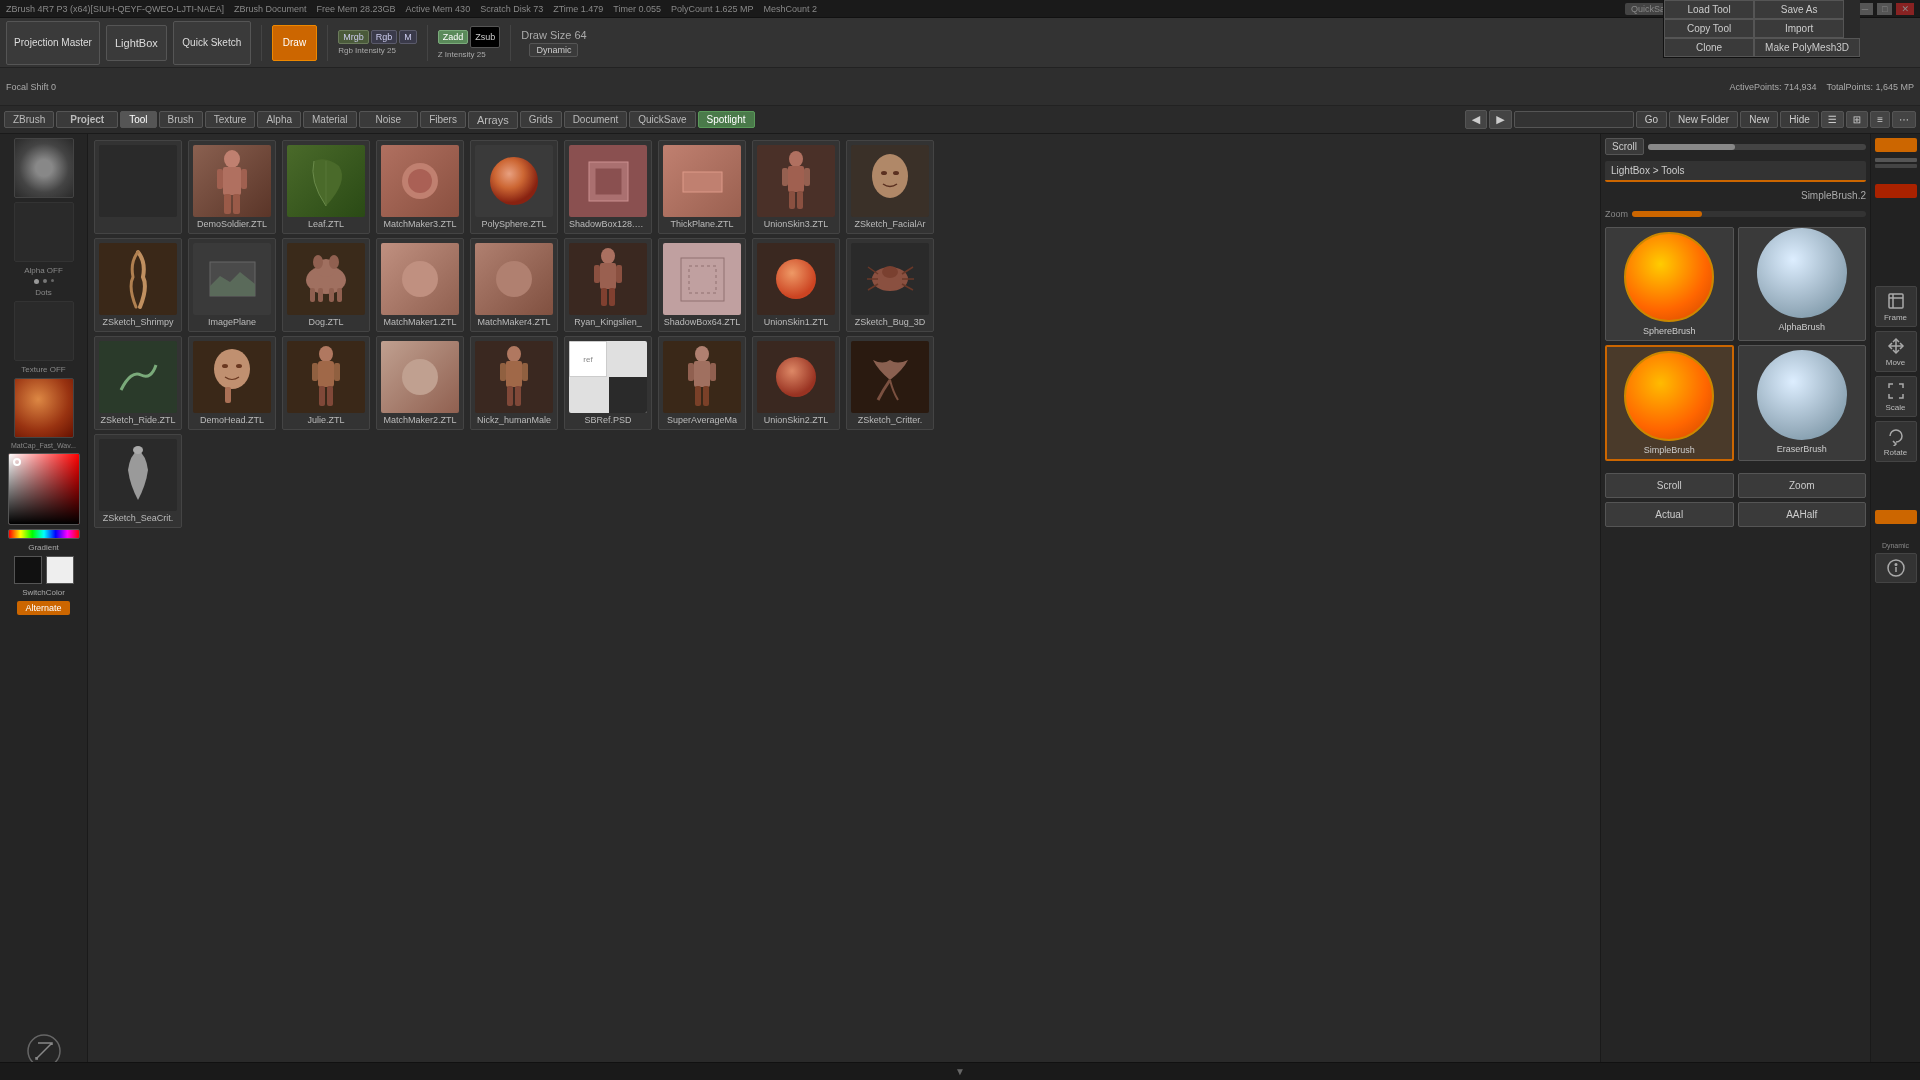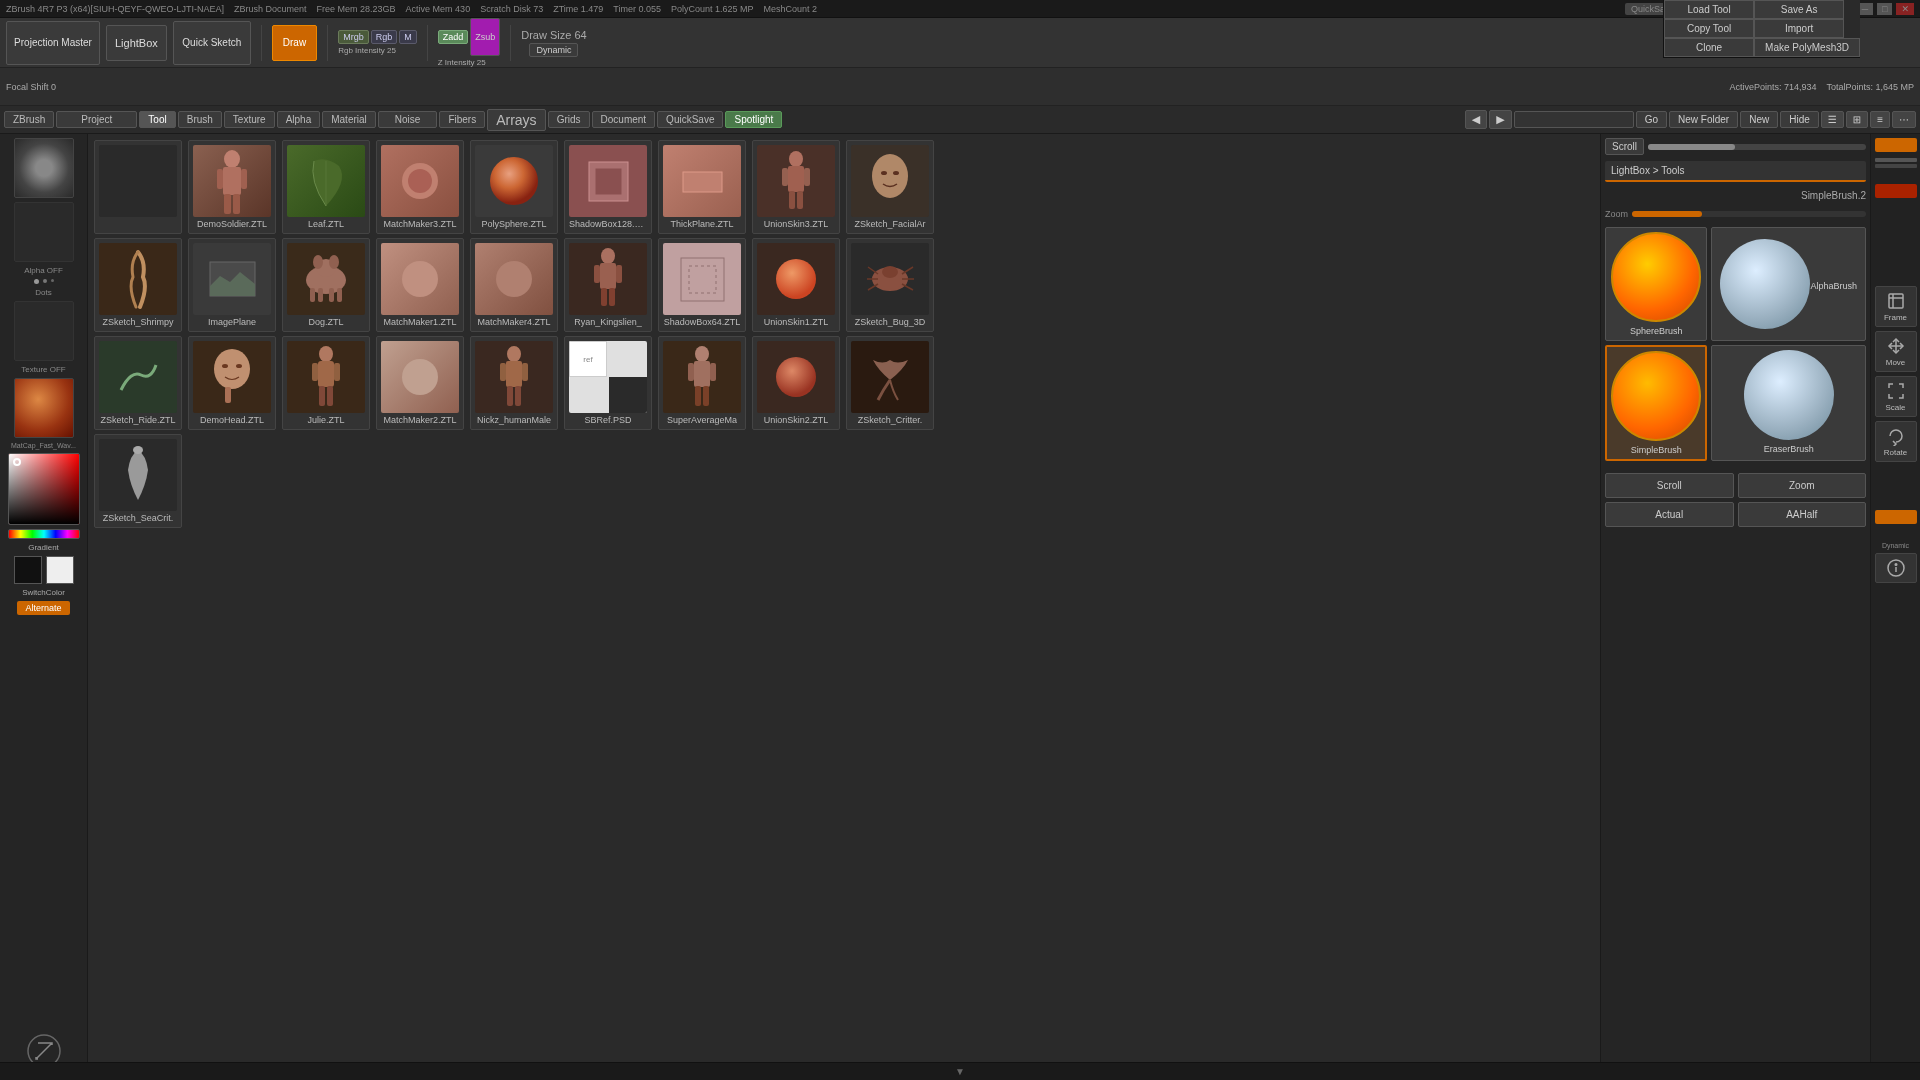--- a/index.html
+++ b/index.html
@@ -298,21 +298,21 @@
       <div style="background:#3a3a4a; border:1px solid #5a5a6a; color:#cce; font-size:9px; padding:1px 4px; border-radius:2px; cursor:pointer;">M</div>
     </div>
     <div style="font-size:8px; color:#aaa;">Rgb Intensity 25</div>
   </div>
 
   <div style="width:1px; height:36px; background:#444; margin:0 4px;"></div>
 
   <div style="display:flex; flex-direction:column; gap:2px;">
     <div style="display:flex; gap:2px; align-items:center;">
       <div style="background:#5a8a5a; border:1px solid #7aaa7a; color:#fff; font-size:9px; padding:1px 4px; border-radius:2px; cursor:pointer;">Zadd</div>
-      <div style="background:#a21caf; border:1px solid #555; color:#ccc; font-size:9px; padding:13px 4px; border-radius:2px; cursor:pointer;">Zsub</div>
+      <div style="background:#000000; border:1px solid #555; color:#ccc; font-size:9px; padding:5px 4px; border-radius:2px; cursor:pointer;">Zsub</div>
     </div>
     <div style="font-size:8px; color:#aaa;">Z Intensity 25</div>
   </div>
 
   <div style="width:1px; height:36px; background:#444; margin:0 4px;"></div>
 
   <div style="display:flex; flex-direction:column; gap:2px; align-items:center;">
     <div style="font-size:11px; color:#aaa;">Draw Size 64</div>
     <div style="background:#3a3a3a; border:1px solid #555; color:#ccc; font-size:9px; padding:1px 6px; border-radius:2px; cursor:pointer;">Dynamic</div>
   </div>
@@ -324,29 +324,29 @@
   <div style="display:flex; align-items:center; gap:4px;">
     <span style="font-size:9px; color:#aaa;">Focal Shift 0</span>
   </div>
   <div style="flex:1;"></div>
   <div style="font-size:9px; color:#aaa;">ActivePoints: 714,934</div>
   <div style="font-size:9px; color:#aaa;">TotalPoints: 1,645 MP</div>
 </div>
 
 <div id="navtabs">
   <div class="nav-tab" style="font-size:10px; padding:2px 8px;">ZBrush</div>
-  <div class="nav-tab" style="font-size:10px; padding:2px 24px;">Project</div>
+  <div class="nav-tab" style="font-size:10px; padding:2px 13px;font-weight:bold;">Project</div>
   <div class="nav-tab active" style="font-size:10px; padding:2px 8px;">Tool</div>
   <div class="nav-tab" style="font-size:10px; padding:2px 8px;">Brush</div>
   <div class="nav-tab" style="font-size:10px; padding:2px 8px;">Texture</div>
   <div class="nav-tab" style="font-size:10px; padding:2px 8px;">Alpha</div>
   <div class="nav-tab" style="font-size:10px; padding:2px 8px;">Material</div>
   <div class="nav-tab" style="font-size:10px; padding:2px 16px;">Noise</div>
   <div class="nav-tab" style="font-size:10px; padding:2px 8px;">Fibers</div>
-  <div class="nav-tab" style="font-size:14px; padding:2px 8px;text-align:center;">Arrays</div>
+  <div class="nav-tab" style="font-size:11px; padding:2px 8px;text-align:center;">Arrays</div>
   <div class="nav-tab" style="font-size:10px; padding:2px 8px;">Grids</div>
   <div class="nav-tab" style="font-size:10px; padding:2px 8px;">Document</div>
   <div class="nav-tab" style="font-size:10px; padding:2px 8px;">QuickSave</div>
   <div class="nav-tab nav-tab-spotlight" style="font-size:10px; padding:2px 8px;">Spotlight</div>
   <div style="flex:1;"></div>
 
   <div style="background:#444; border:1px solid #555; color:#ccc; font-size:11px; padding:2px 6px; cursor:pointer; border-radius:2px;">◀</div>
   <div style="background:#444; border:1px solid #555; color:#ccc; font-size:11px; padding:2px 6px; cursor:pointer; border-radius:2px;">▶</div>
   <input type="text" style="background: rgb(51, 51, 51); border: 1px solid rgb(85, 85, 85); color: rgb(204, 204, 204); font-size: 10px; padding: 2px 6px; width: 120px; border-radius: 2px;" placeholder="">
   <div style="background:#3a3a3a; border:1px solid #555; color:#ccc; font-size:10px; padding:2px 8px; cursor:pointer; border-radius:2px;">Go</div>
@@ -739,21 +739,21 @@
       </div>
     </div>
 
     <div style="display:grid; grid-template-columns: repeat(2, 1fr); gap:4px; margin-bottom:8px;">
 
       <div style="background:#3a3a3a; border:1px solid #555; border-radius:2px; padding:4px; cursor:pointer; display:flex; flex-direction:column; align-items:center;">
         <div style="width:90px; height:90px; border-radius:50%; background:radial-gradient(circle at 40% 35%, #ffcc00, #ff6600 60%, #cc4400); border:2px solid #cc8800;"></div>
         <div style="font-size:9px; color:#ccc; margin-top:4px;">SphereBrush</div>
       </div>
 
-      <div style="background:#3a3a3a; border:1px solid #555; border-radius:2px; padding:8px; cursor:pointer; display:flex; flex-direction:row; align-items:center;">
+      <div style="background:#3a3a3a; border:1px solid #555; border-radius:2px; padding:0; cursor:pointer; display:flex; flex-direction:column; align-items:center;">
         <div style="width:90px; height:90px; border-radius:50%; background:radial-gradient(circle at 40% 35%, #ddeeff, #9ab0c0 60%, #6a8898);"></div>
         <div style="font-size:9px; color:#ccc; margin-top:4px;">AlphaBrush</div>
       </div>
 
       <div style="background:#4a3a2a; border:2px solid #cc6600; border-radius:2px; padding:4px; cursor:pointer; display:flex; flex-direction:column; align-items:center;">
         <div style="width:90px; height:90px; border-radius:50%; background:radial-gradient(circle at 40% 35%, #ffbb00, #ff6600 60%, #cc4400); border:2px solid #cc8800;"></div>
         <div style="font-size:9px; color:#ccc; margin-top:4px;">SimpleBrush</div>
       </div>
 
       <div style="background:#3a3a3a; border:1px solid #555; border-radius:2px; padding:4px; cursor:pointer; display:flex; flex-direction:column; align-items:center;">

